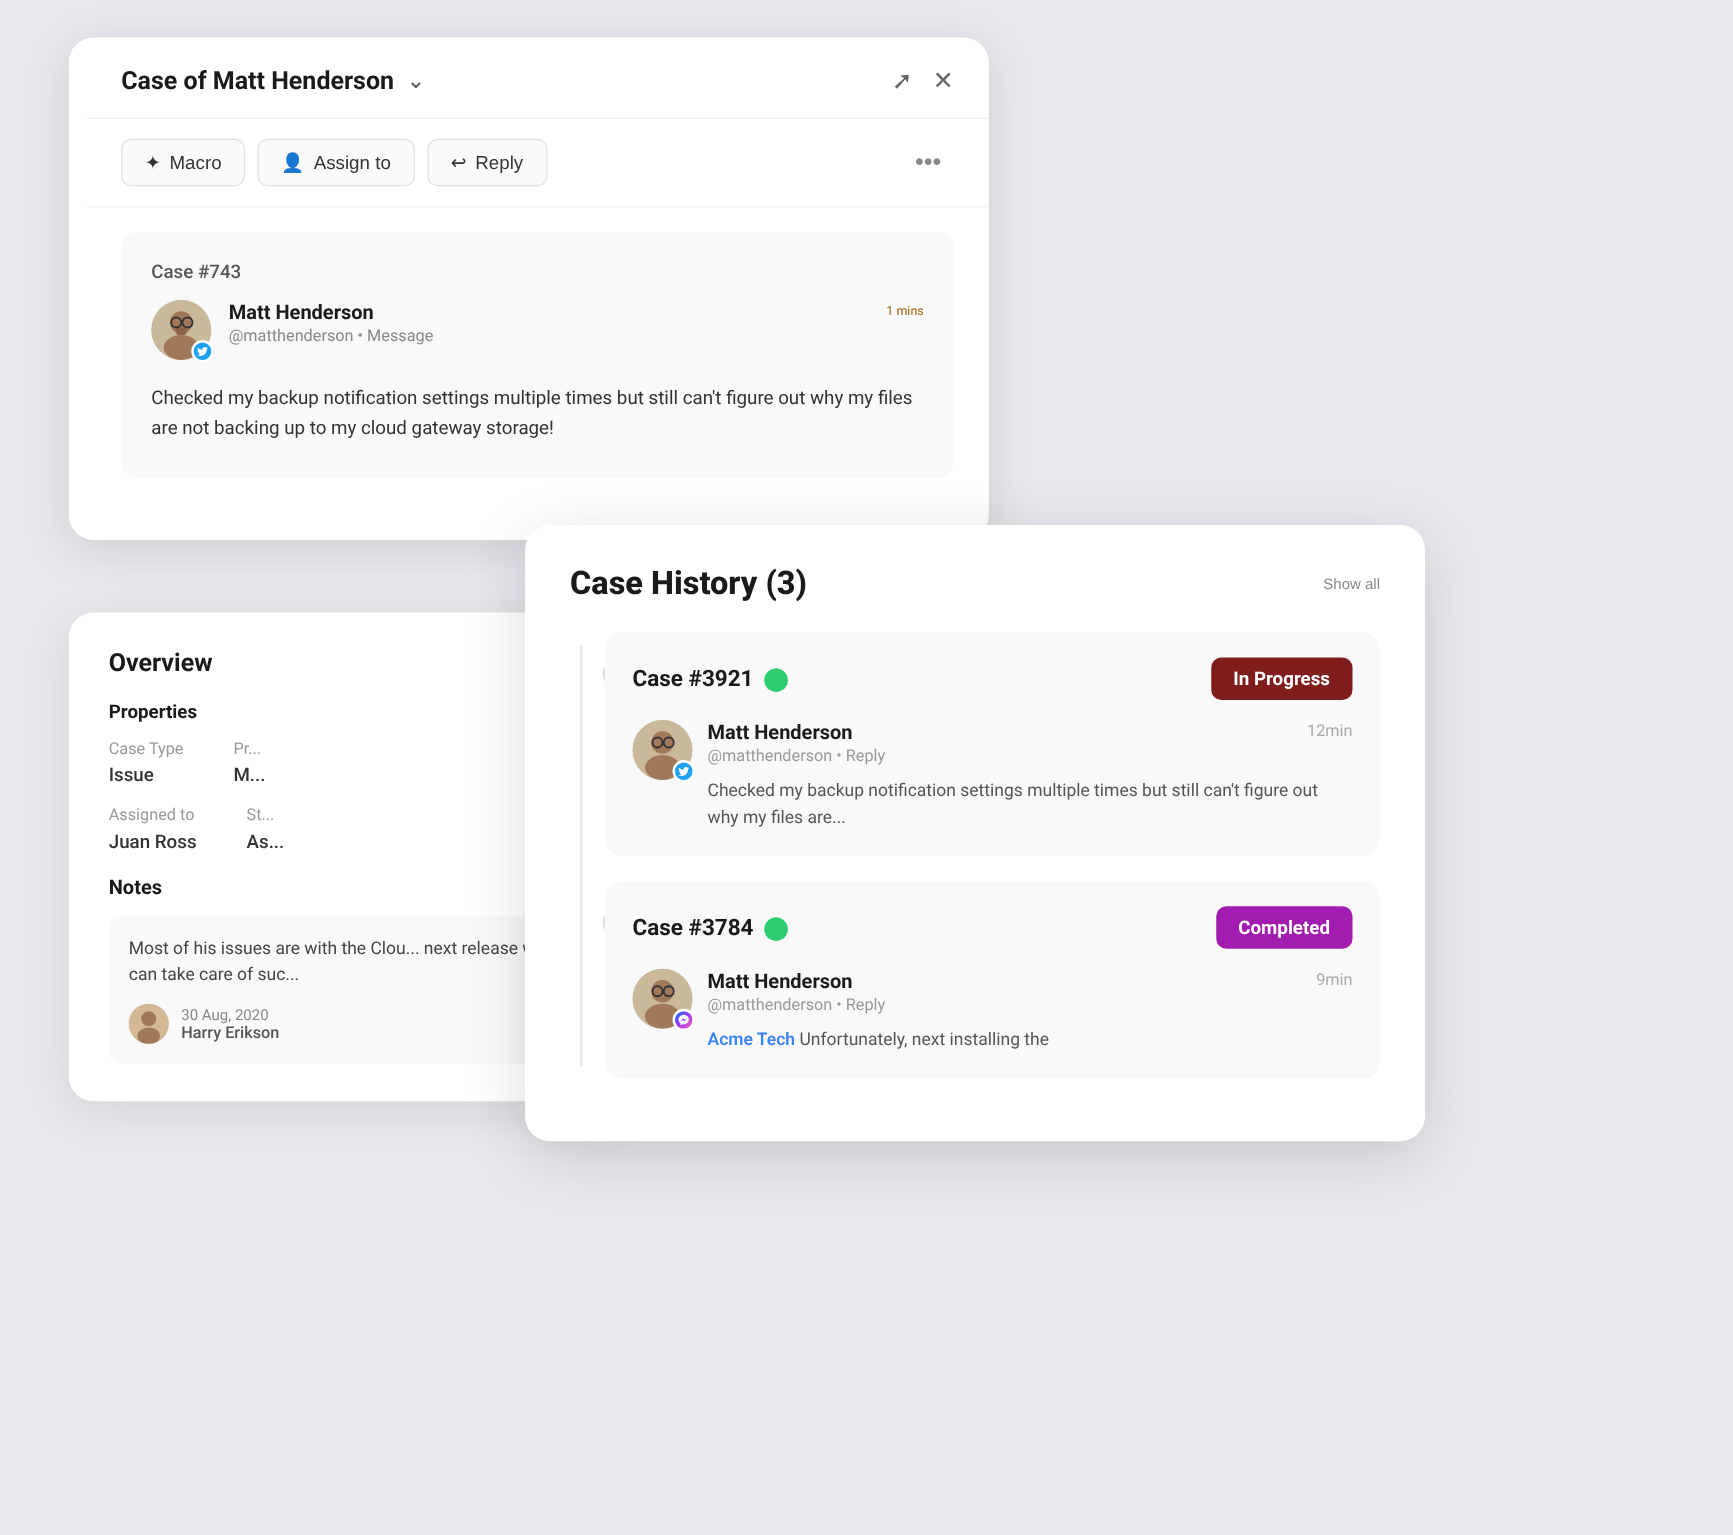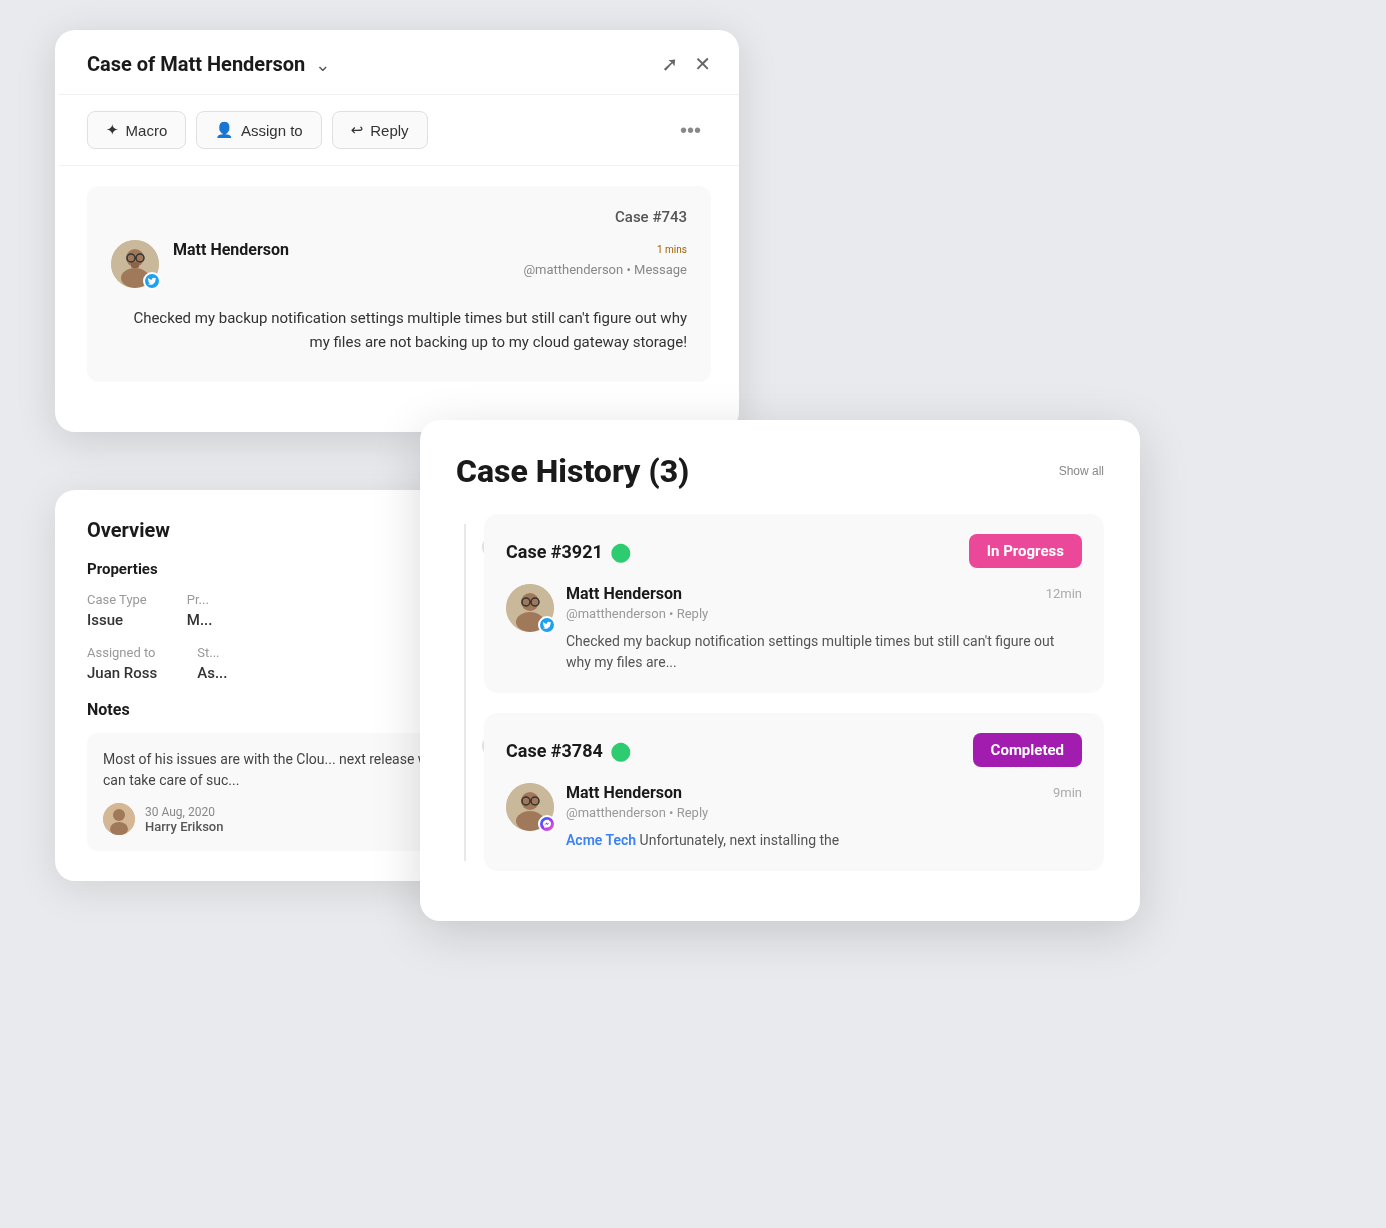--- a/index.html
+++ b/index.html
@@ -16,25 +16,25 @@
       position: relative;
       width: 100%;
       height: 100%;
     }
 
     
     .card-main {
       position: absolute;
       top: 30px;
       left: 55px;
-      width: 684px;
+      width: 736px;
       background: #fff;
       border-radius: 20px;
       box-shadow: 0 8px 40px rgba(0,0,0,0.13);
-      padding: 0 0 30px 4px;
+      padding: 0 0 30px 14px;
       z-index: 2;
     }
 
     .card-header {
       display: flex;
       align-items: center;
       justify-content: space-between;
       padding: 22px 28px 18px 28px;
       border-bottom: 1px solid #f0f0f0;
     }
@@ -98,21 +98,20 @@
       color: #888;
       cursor: pointer;
       padding: 6px 10px;
     }
 
     .case-content {
       margin: 20px 28px;
       background: #f9f9f9;
       border-radius: 12px;
       padding: 22px 24px 28px 24px;
-      text-align: right;
     }
 
     .case-number {
       font-size: 15px;
       color: #555;
       margin-bottom: 14px;
       font-weight: 500;
     }
 
     .user-row {
@@ -310,21 +309,21 @@
     }
 
     .history-header {
       display: flex;
       justify-content: space-between;
       align-items: center;
       margin-bottom: 24px;
     }
 
     .history-title {
-      font-size: 32px;
+      font-size: 26px;
       font-weight: 800;
       color: #1a1a1a;
     }
 
     .show-all-btn {
       font-size: 12px;
       color: #888;
       cursor: pointer;
       background: none;
       border: none;
@@ -397,21 +396,21 @@
 
     .status-badge {
       padding: 8px 18px;
       border-radius: 8px;
       font-size: 15px;
       font-weight: 700;
       color: #fff;
     }
 
     .status-badge.in-progress {
-      background: #ec4899;
+      background: #7f1d1d;
       text-align: center;
     }
 
     .status-badge.completed {
       background: #a21caf;
     }
 
     .history-user-row {
       display: flex;
       align-items: flex-start;

